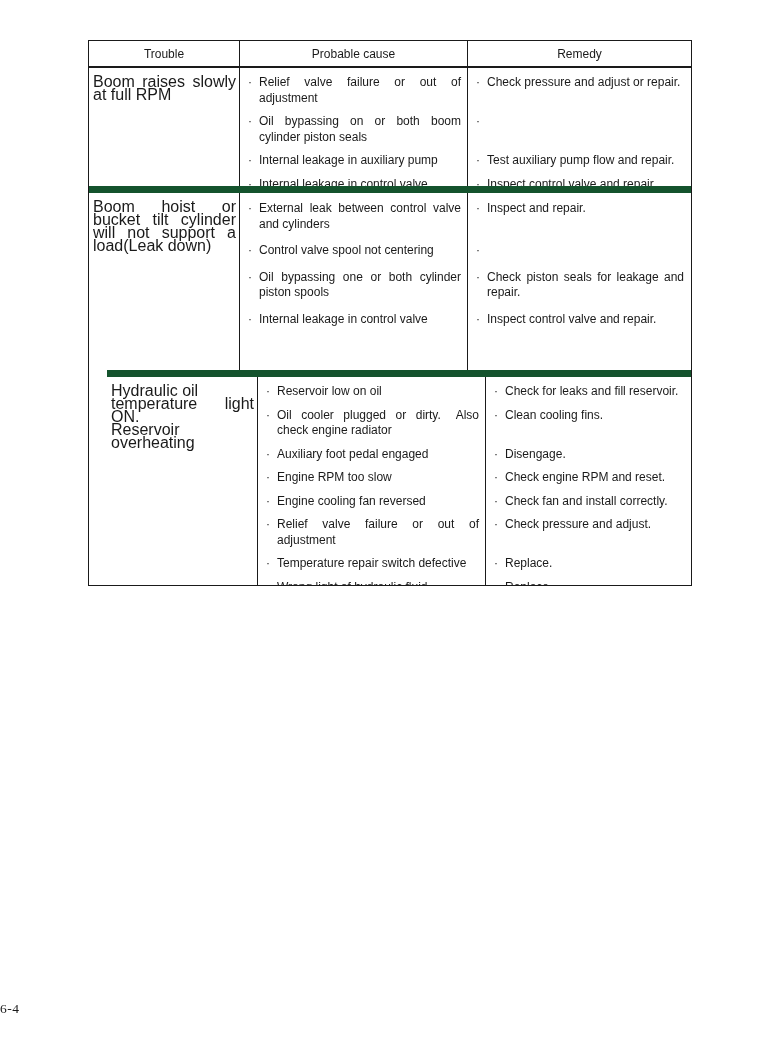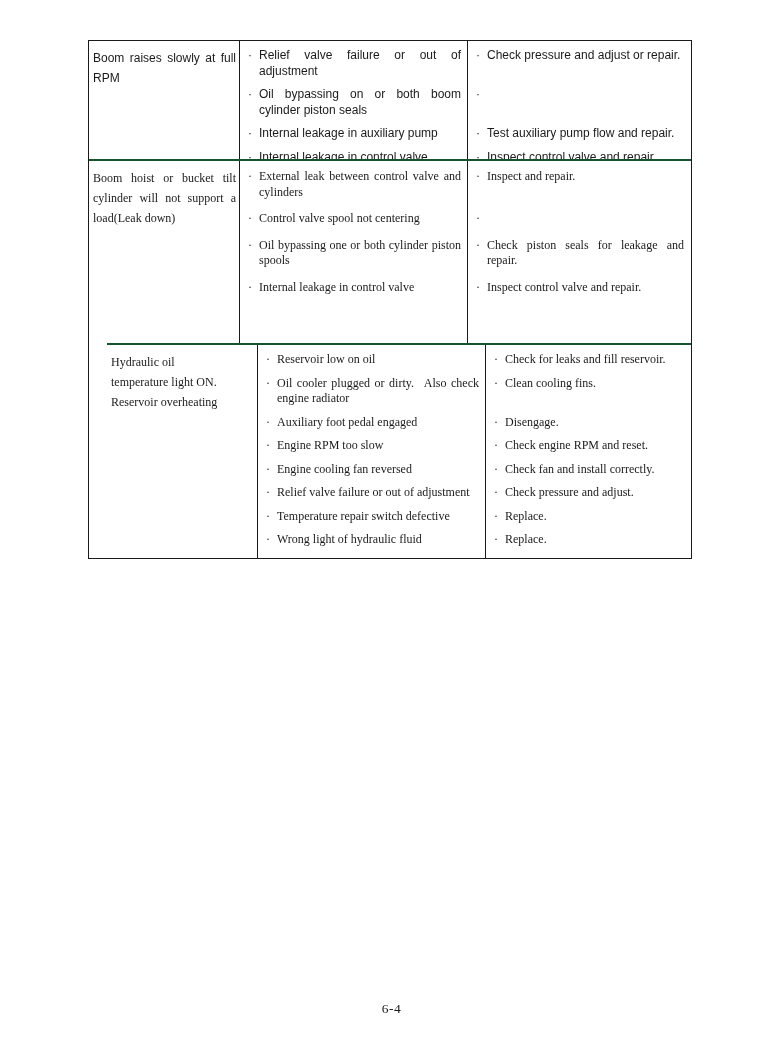--- a/index.html
+++ b/index.html
@@ -25,28 +25,28 @@
     font-size:12px;
   }
   .th{
     display:flex;align-items:center;justify-content:center;
     height:100%;box-sizing:border-box;
   }
   .th-trouble{width:150px;}
   .th-cause{width:229px;border-left:1px solid #1a1a1a;border-right:1px solid #1a1a1a;}
   .th-remedy{flex:1;}
   .trow{display:flex;box-sizing:border-box;overflow:hidden;}
-  .trow + .trow{border-top:2px solid #14532d;font-family:Liberation Serif, serif;}
+  .trow + .trow{border-top:7px solid #14532d;}
   .row-0{height:118px;}
   .row-1{height:184px;}
   .row-2{height:215px;margin-left:18px;}
   .trouble{
     width:150px;box-sizing:border-box;
     padding:7px 3px 0 4px;
-    font-size:12px;line-height:20px;
+    font-size:16px;line-height:13px;
     text-align:justify;
     white-space:pre-line;
   }
   .pairs{
     flex:1;position:relative;
     border-left:1px solid #1a1a1a;
     display:flex;flex-direction:column;
     gap:8px;padding-top:7px;
     box-sizing:border-box;overflow:hidden;
   }
@@ -60,30 +60,35 @@
     display:flex;align-items:flex-start;
     font-size:12px;line-height:15.5px;
     box-sizing:border-box;
   }
   .cause{width:227px;padding-right:6px;}
   .remedy{flex:1;margin-left:1px;padding-right:7px;}
   .bullet{width:11px;margin-left:8px;flex-shrink:0;}
   .itext{flex:1;text-align:justify;white-space:pre-line;}
   .pagenum{
     position:absolute;left:0;right:0;top:1001px;
-    text-align:center;
+    text-align:left;
     font-size:13.5px;letter-spacing:0.5px;
     font-family:"Liberation Serif","DejaVu Serif",serif;
   }
 </style>
 </head>
 <body>
 
 <div class="page">
   <div class="ttable">
+    <div class="thead">
+      <div class="th th-trouble">Trouble</div>
+      <div class="th th-cause">Probable cause</div>
+      <div class="th th-remedy">Remedy</div>
+    </div>
     <div id="rows-container">
         <div class="trow row-0">
           <div class="trouble">Boom raises slowly at full RPM</div>
           <div class="pairs">
             <div class="vline"></div>
             <div class="pair">
               <div class="item cause">
                 <span class="bullet">·</span>
                 <span class="itext">Relief valve failure or out of adjustment</span>
               </div>

